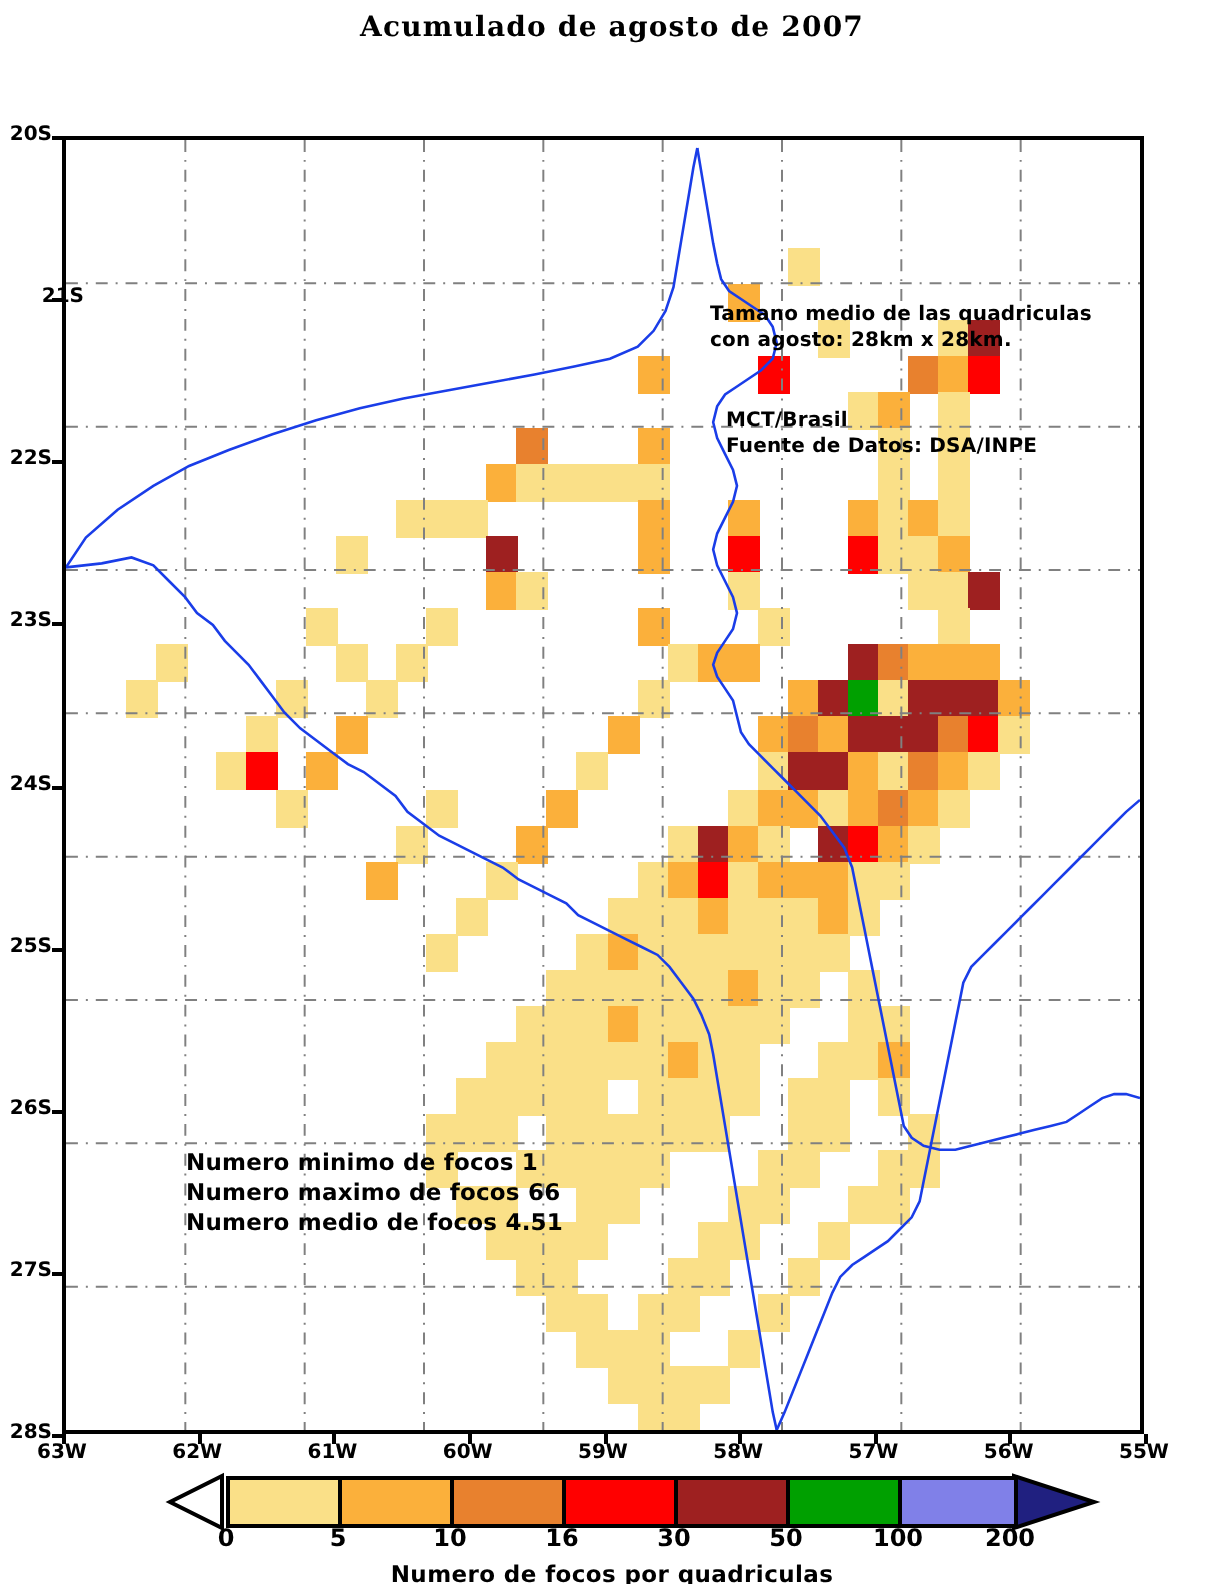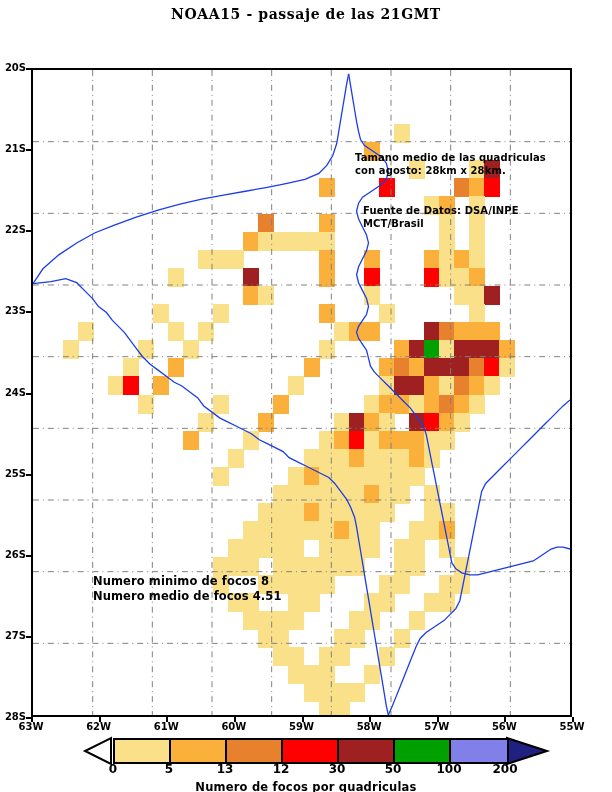--- a/index.html
+++ b/index.html
@@ -55,21 +55,21 @@
   .ctick{position:absolute;top:30px;width:36px;text-align:center;
          font-size:12px;font-weight:bold;color:#000;}
   #cbar-title{position:absolute;left:0;top:48px;width:612px;
               text-align:center;font-size:11.5px;font-weight:bold;color:#000;
               letter-spacing:.2px;}
 </style>
 </head>
 <body>
 
 <div id="titles">
-  <div class="t-sub">NOAA15 - passaje de las 21GMT</div>
+  <div class="t-sub">Acumulado de agosto de 2007</div>
 </div>
 
 <div id="plot">
   <div id="cells">
       <div class="cell" style="left: 360.667px; top: 54.0833px; width: 16px; height: 19px; background: rgb(250, 224, 136);"></div>
       <div class="cell" style="left: 330.611px; top: 72.1111px; width: 16px; height: 19px; background: rgb(251, 176, 59);"></div>
       <div class="cell" style="left: 375.694px; top: 90.1389px; width: 16px; height: 19px; background: rgb(250, 224, 136);"></div>
       <div class="cell" style="left: 435.806px; top: 90.1389px; width: 16px; height: 19px; background: rgb(250, 224, 136);"></div>
       <div class="cell" style="left: 450.833px; top: 90.1389px; width: 16px; height: 19px; background: rgb(158, 32, 32);"></div>
       <div class="cell" style="left: 285.528px; top: 108.167px; width: 16px; height: 19px; background: rgb(251, 176, 59);"></div>
@@ -372,34 +372,35 @@
       456,416 462,410 468,404 474,398 480,392 486,386 492,380 498,374 504,368
       510,362 516,356 522,350 528,344 534,338 541,332"></polyline>
   </svg>
 
   <div class="anno" id="anno-size">
     <div>Tamano medio de las quadriculas</div>
     <div>con agosto: 28km x 28km.</div>
   </div>
 
   <div class="anno" id="anno-src">
+    <div>MCT/Brasil</div>
     <div>Fuente de Datos: DSA/INPE</div>
-    <div>MCT/Brasil</div>
   </div>
 
   <div id="stats">
-    <div class="line">Numero minimo de focos 8</div>
+    <div class="line">Numero minimo de focos 1</div>
+    <div class="line">Numero maximo de focos 66</div>
     <div class="line">Numero medio de focos 4.51</div>
   </div>
 </div>
 
 <div id="axis-labels">
     <div class="ylab" style="left: 0px; top: 62px;">20S</div>
     <div class="tick" style="left: 26px; top: 68px; width: 5px; height: 2px;"></div>
-    <div class="ylab" style="left: 0px; top: 143.125px;">21S</div>
+    <div class="ylab" style="left: 16px; top: 143.125px;">21S</div>
     <div class="tick" style="left: 26px; top: 149.125px; width: 5px; height: 2px;"></div>
     <div class="ylab" style="left: 0px; top: 224.25px;">22S</div>
     <div class="tick" style="left: 26px; top: 230.25px; width: 5px; height: 2px;"></div>
     <div class="ylab" style="left: 0px; top: 305.375px;">23S</div>
     <div class="tick" style="left: 26px; top: 311.375px; width: 5px; height: 2px;"></div>
     <div class="ylab" style="left: 0px; top: 386.5px;">24S</div>
     <div class="tick" style="left: 26px; top: 392.5px; width: 5px; height: 2px;"></div>
     <div class="ylab" style="left: 0px; top: 467.625px;">25S</div>
     <div class="tick" style="left: 26px; top: 473.625px; width: 5px; height: 2px;"></div>
     <div class="ylab" style="left: 0px; top: 548.75px; text-align: right;">26S</div>
@@ -438,21 +439,21 @@
       <div class="cseg" style="width: 56px; background: rgb(251, 176, 59);"></div>
       <div class="cseg" style="width: 56px; background: rgb(232, 129, 46);"></div>
       <div class="cseg" style="width: 56px; background: rgb(255, 0, 0);"></div>
       <div class="cseg" style="width: 56px; background: rgb(158, 32, 32);"></div>
       <div class="cseg" style="width: 56px; background: rgb(0, 160, 0);"></div>
       <div class="cseg" style="width: 56px; background: rgb(128, 128, 232);"></div>
     </div>
   <div id="cbar-ticks">
       <div class="ctick" style="left: 95px;">0</div>
       <div class="ctick" style="left: 151px;">5</div>
-      <div class="ctick" style="left: 207px;">13</div>
-      <div class="ctick" style="left: 263px;">12</div>
+      <div class="ctick" style="left: 207px;">10</div>
+      <div class="ctick" style="left: 263px;">16</div>
       <div class="ctick" style="left: 319px;">30</div>
       <div class="ctick" style="left: 375px;">50</div>
       <div class="ctick" style="left: 431px;">100</div>
       <div class="ctick" style="left: 487px;">200</div>
     </div>
   <div id="cbar-title">Numero de focos por quadriculas</div>
 </div>
 
 </body></html>

